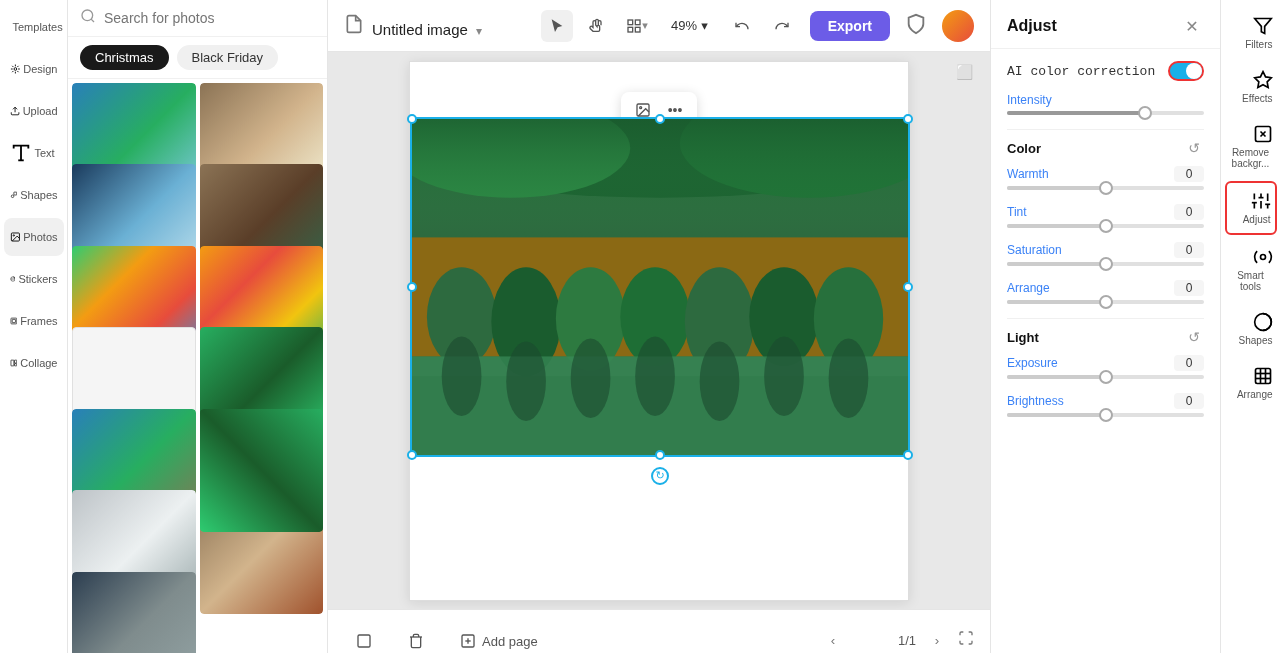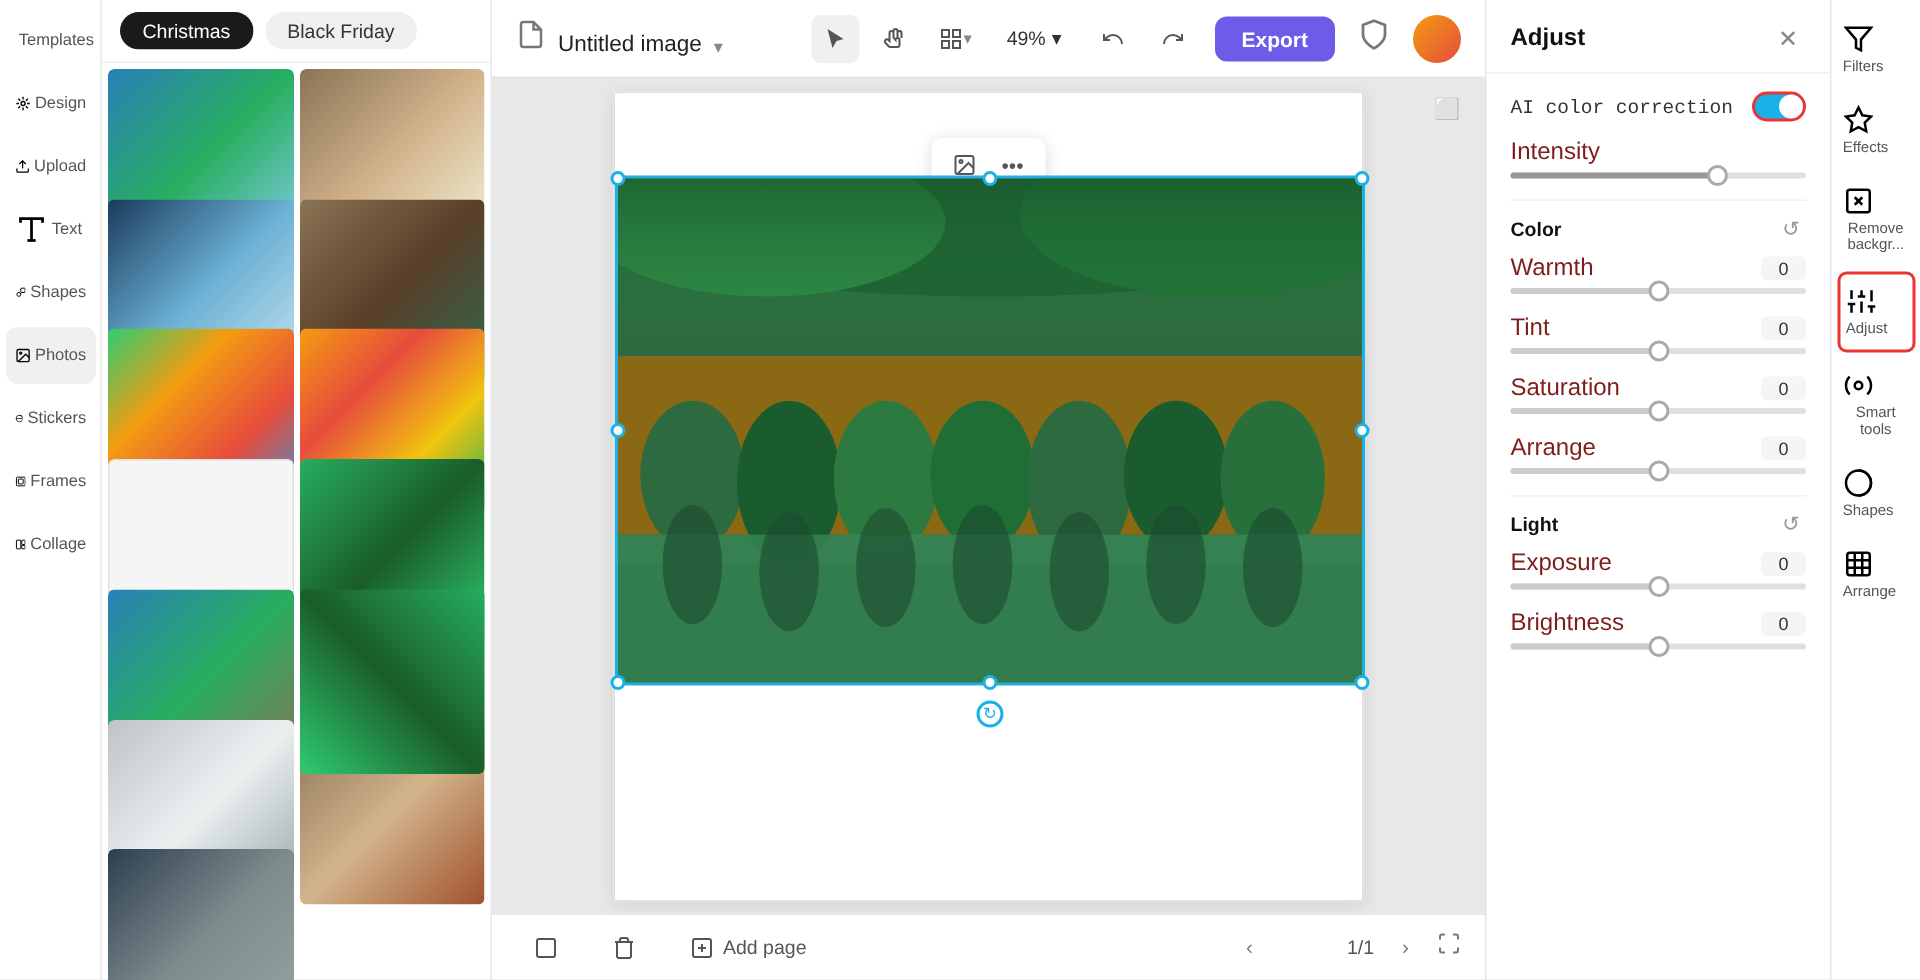--- a/index.html
+++ b/index.html
@@ -245,21 +245,21 @@
       display: flex; align-items: center; justify-content: center;
       color: #555;
       font-size: 14px;
     }
 
     .bottom-bar {
       height: 44px;
       background: #fff;
       border-top: 1px solid #e5e5e5;
       display: flex;
-      align-items: center;
+      align-items: flex-end;
       padding: 0 16px;
       gap: 12px;
     }
     .bottom-btn {
       display: flex; align-items: center; gap: 6px;
       padding: 4px 12px;
       border-radius: 6px;
       border: none;
       background: transparent;
       cursor: pointer;
@@ -354,21 +354,21 @@
     
     .slider-row {
       margin-bottom: 14px;
     }
     .slider-label-row {
       display: flex;
       align-items: center;
       justify-content: space-between;
       margin-bottom: 4px;
     }
-    .slider-label { font-size: 16px; color: #7f1d1d; }
+    .slider-label { font-size: 12px; color: #3b82f6; }
     .slider-value {
       font-size: 12px;
       color: #333;
       background: #f5f5f5;
       padding: 1px 6px;
       border-radius: 4px;
       min-width: 30px;
       text-align: center;
     }
     .slider-track {
@@ -409,21 +409,21 @@
       border-left: 1px solid #e5e5e5;
       display: flex;
       flex-direction: column;
       align-items: center;
       padding: 8px 0;
       gap: 4px;
     }
     .rs-item {
       display: flex;
       flex-direction: column;
-      align-items: flex-start;
+      align-items: flex-end;
       gap: 3px;
       padding: 8px 4px;
       border-radius: 8px;
       cursor: pointer;
       width: 52px;
     }
     .rs-item.active { background: #fff; border: 2px solid #e33; border-radius: 6px; }
     .rs-item svg { width: 20px; height: 20px; }
     .rs-item-label { font-size: 10px; color: #555; text-align: center; }
 
@@ -528,20 +528,29 @@
     <svg viewBox="0 0 24 24" fill="none" stroke="currentColor" stroke-width="2">
         <rect x="3" y="3" width="9" height="18" rx="1"></rect>
         <rect x="14" y="3" width="7" height="9" rx="1"></rect>
         <rect x="14" y="14" width="7" height="7" rx="1"></rect>
       </svg>
     <span class="sidebar-icon-label">Collage</span>
   </div>
 </div>
 
 <div class="photos-panel">
+  <div class="search-bar">
+    <div class="search-icon-wrap">
+      <svg width="16" height="16" viewBox="0 0 24 24" fill="none" stroke="currentColor" stroke-width="2">
+          <circle cx="11" cy="11" r="8"></circle>
+          <line x1="21" y1="21" x2="16.65" y2="16.65"></line>
+        </svg>
+    </div>
+    <input type="text" placeholder="Search for photos" style="">
+  </div>
   <div class="tag-row">
     <div class="tag active">Christmas</div>
     <div class="tag inactive">Black Friday</div>
   </div>
   <div class="photo-grid">
     <div class="photo-cell">
         <div class="image-preview photo-blue"></div>
       </div>
     <div class="photo-cell">
         <div class="image-preview photo-food"></div>

